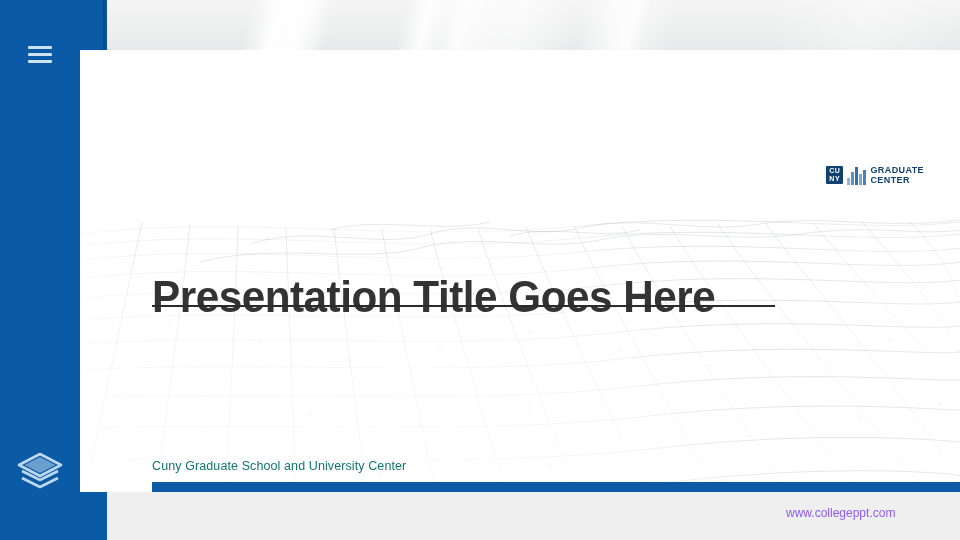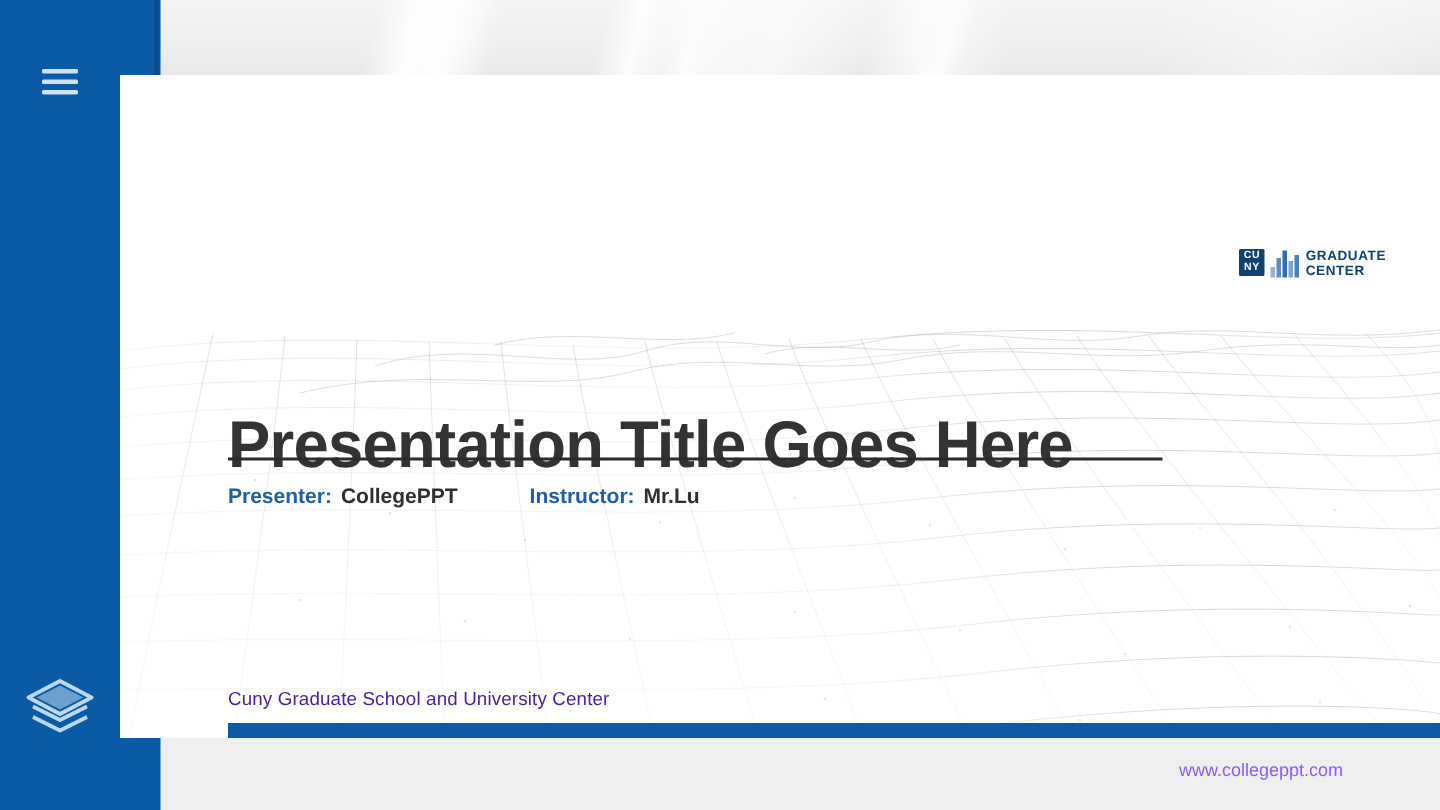--- a/index.html
+++ b/index.html
@@ -76,21 +76,21 @@
   }
 
   #rule{position:absolute;left:72px;top:255px;width:623px;height:2px;background:#2b2b2b;}
 
   #meta{position:absolute;left:72px;top:272px;display:flex;align-items:baseline;gap:6px;
         font-size:14px;font-weight:bold;}
   #meta .lbl{color:#1f5fa8;}
   #meta .val{color:#2f2f2f;}
   #meta .gap{display:inline-block;width:36px;}
 
-  #footer-text{position:absolute;left:72px;top:409px;font-size:12.5px;color:#4c1d95;
+  #footer-text{position:absolute;left:72px;top:409px;font-size:12.5px;color:#0f766e;
       font-weight:normal;letter-spacing:.1px;}
 
   #footer-bar{position:absolute;left:72px;top:432px;width:808px;height:10px;background:#0d5ba6;}
 
   #site-url{position:absolute;left:786px;top:506px;font-size:12px;color:#8b5cf6;}
 
   
   *{-webkit-font-smoothing:antialiased;}
 </style>
 </head>
@@ -222,27 +222,20 @@
       <div class="gc-text">
         <span>GRADUATE</span>
         <span>CENTER</span>
       </div>
     </div>
 
     <div id="title">Presentation Title Goes Here</div>
 
     <div id="rule"></div>
 
-    <div id="meta">
-      <span class="lbl">Presenter:</span>
-      <span class="val">CollegePPT</span>
-      <span class="gap"></span>
-      <span class="lbl">Instructor:</span>
-      <span class="val">Mr.Lu</span>
-    </div>
 
     <div id="footer-text">Cuny Graduate School and University Center</div>
     <div id="footer-bar"></div>
   </div>
 
   <div id="site-url">www.collegeppt.com</div>
 
 </div>
 
 </body></html>

